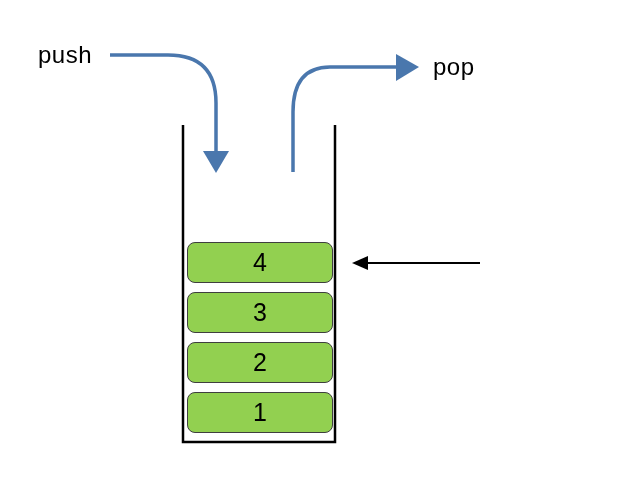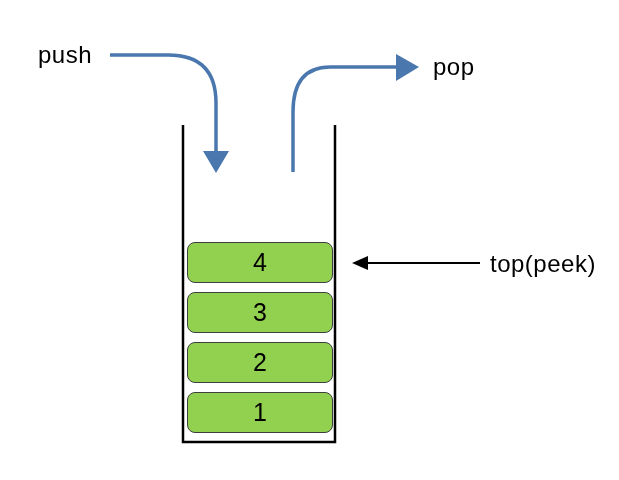--- a/index.html
+++ b/index.html
@@ -66,21 +66,20 @@
 
     <path d="M 293 172 L 293 112 Q 293 67 330 67 L 397 67" fill="none" stroke="#4a77ad" stroke-width="3.5"></path>
     <polygon points="396,54 396,81 419,67" fill="#4a77ad" stroke="none"></polygon>
 
     <line x1="480" y1="263" x2="366" y2="263" stroke="#000000" stroke-width="2"></line>
     <polygon points="368,256 368,270 352,263" fill="#000000" stroke="none"></polygon>
   </svg>
 
   <div id="pop-label" class="label">pop</div>
   <div id="push-label" class="label">push</div>
-  <div id="top-label" class="label">top(peek)</div>
 
   <div id="stack-box-0" class="stack-box" style="background-color: rgb(146, 208, 80);">
     <span>4</span>
   </div>
   <div id="stack-box-1" class="stack-box" style="background-color: rgb(146, 208, 80);">
     <span>3</span>
   </div>
   <div id="stack-box-2" class="stack-box" style="background-color: rgb(146, 208, 80);">
     <span>2</span>
   </div>

